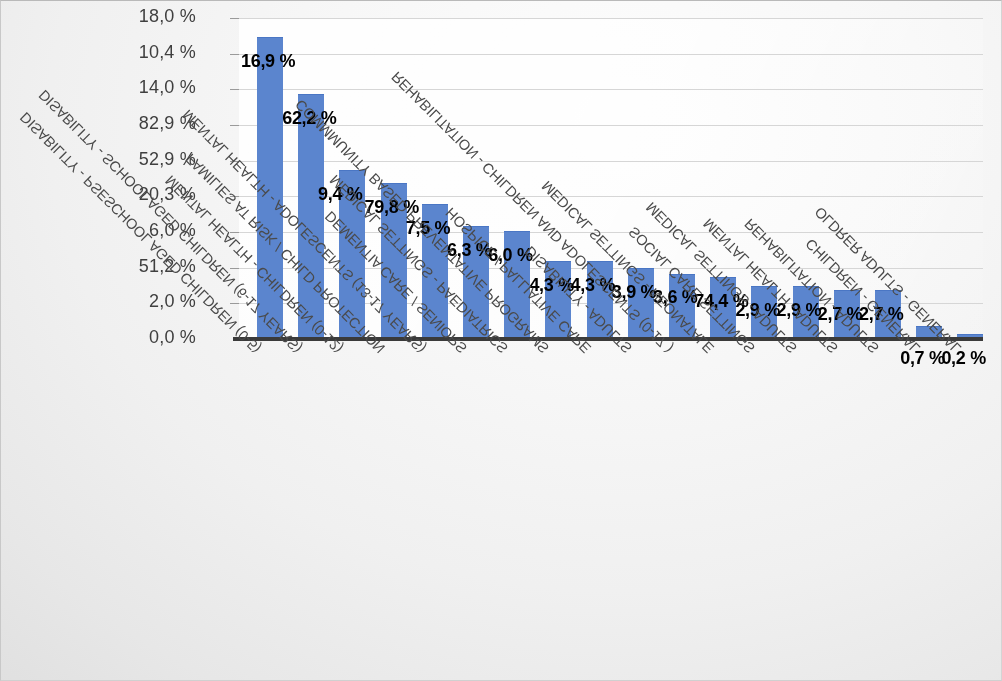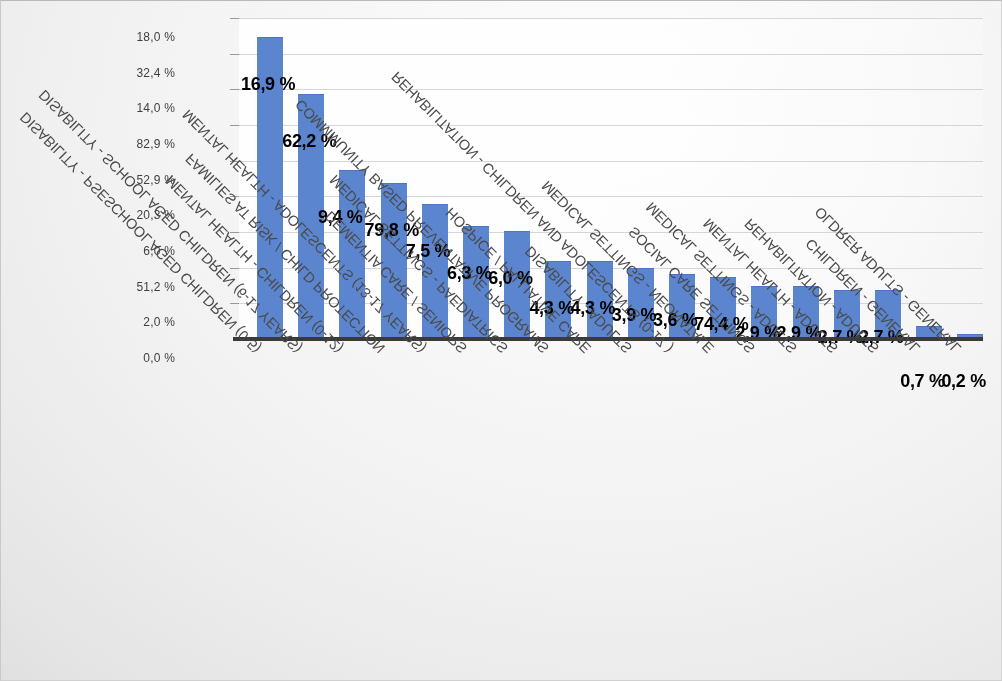--- a/index.html
+++ b/index.html
@@ -74,27 +74,26 @@
     height: 321px;
   }
   .ytick {
     position: absolute;
     right: 0;
     width: 238px;
     height: 0;
   }
   .ytick-label {
     position: absolute;
-    right: 64px;
+    right: 43px;
     top: -12px;
-    font-size: 12px;
+    font-size: 18px;
     color: #3f3f3f;
     white-space: nowrap;
     letter-spacing: 0.2px;
-    margin-top: 24px;
   }
   .ytick-mark {
     position: absolute;
     right: 0;
     top: 0;
     width: 9px;
     height: 1px;
     background: #9a9a9a;
   }
   .ytick.zero .ytick-mark {
@@ -110,21 +109,20 @@
     background: #5b85ce;
     border-top: 1px solid #4a76c4;
   }
   .bar-value {
     position: absolute;
     font-size: 18px;
     font-weight: bold;
     color: #000;
     white-space: nowrap;
     letter-spacing: -0.3px;
-    margin-top: 23px;
   }
 
   
   #x-labels {
     position: absolute;
     left: 0;
     top: 344px;
     width: 1002px;
     height: 337px;
   }
@@ -150,21 +148,21 @@
 <body>
 
 <div id="chart-root">
 
   <div id="y-axis">
       <div class="ytick" style="top: 0px;">
         <div class="ytick-label">18,0 %</div>
         <div class="ytick-mark"></div>
       </div>
       <div class="ytick" style="top: 35.6667px;">
-        <div class="ytick-label">32,4 %</div>
+        <div class="ytick-label">10,4 %</div>
         <div class="ytick-mark"></div>
       </div>
       <div class="ytick" style="top: 71.3333px;">
         <div class="ytick-label">14,0 %</div>
         <div class="ytick-mark"></div>
       </div>
       <div class="ytick" style="top: 107px;">
         <div class="ytick-label">82,9 %</div>
         <div class="ytick-mark"></div>
       </div>

